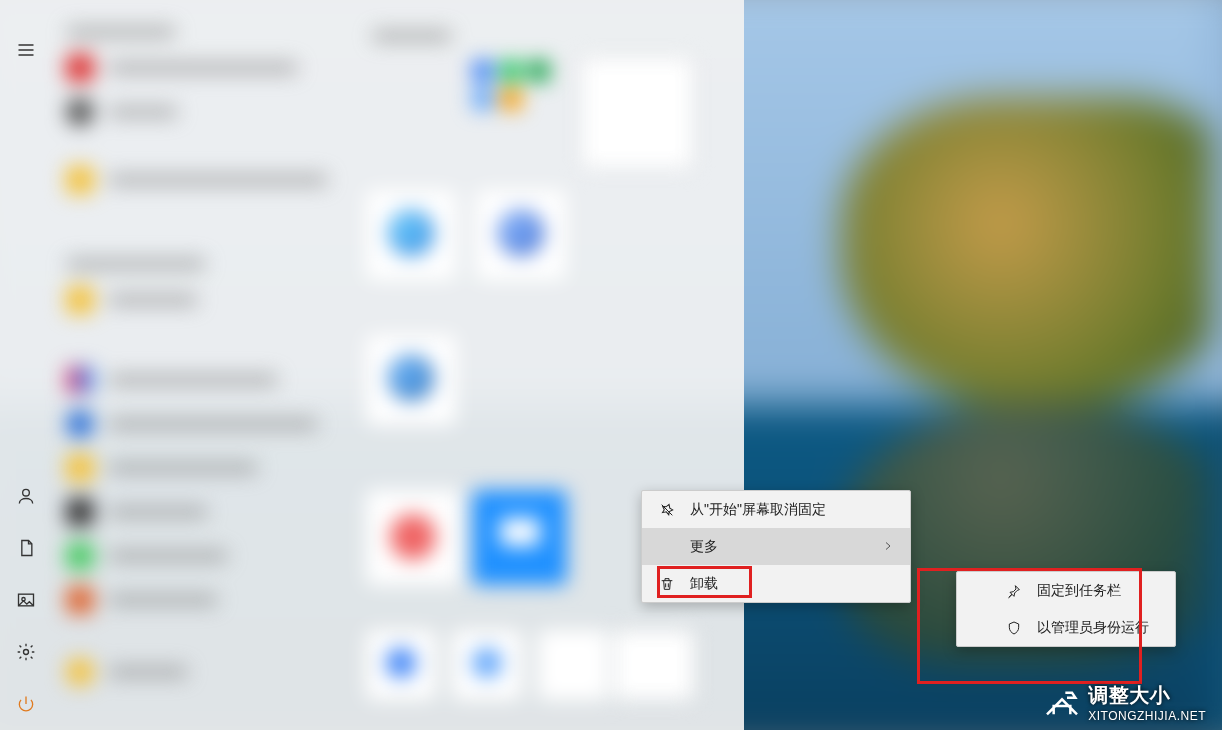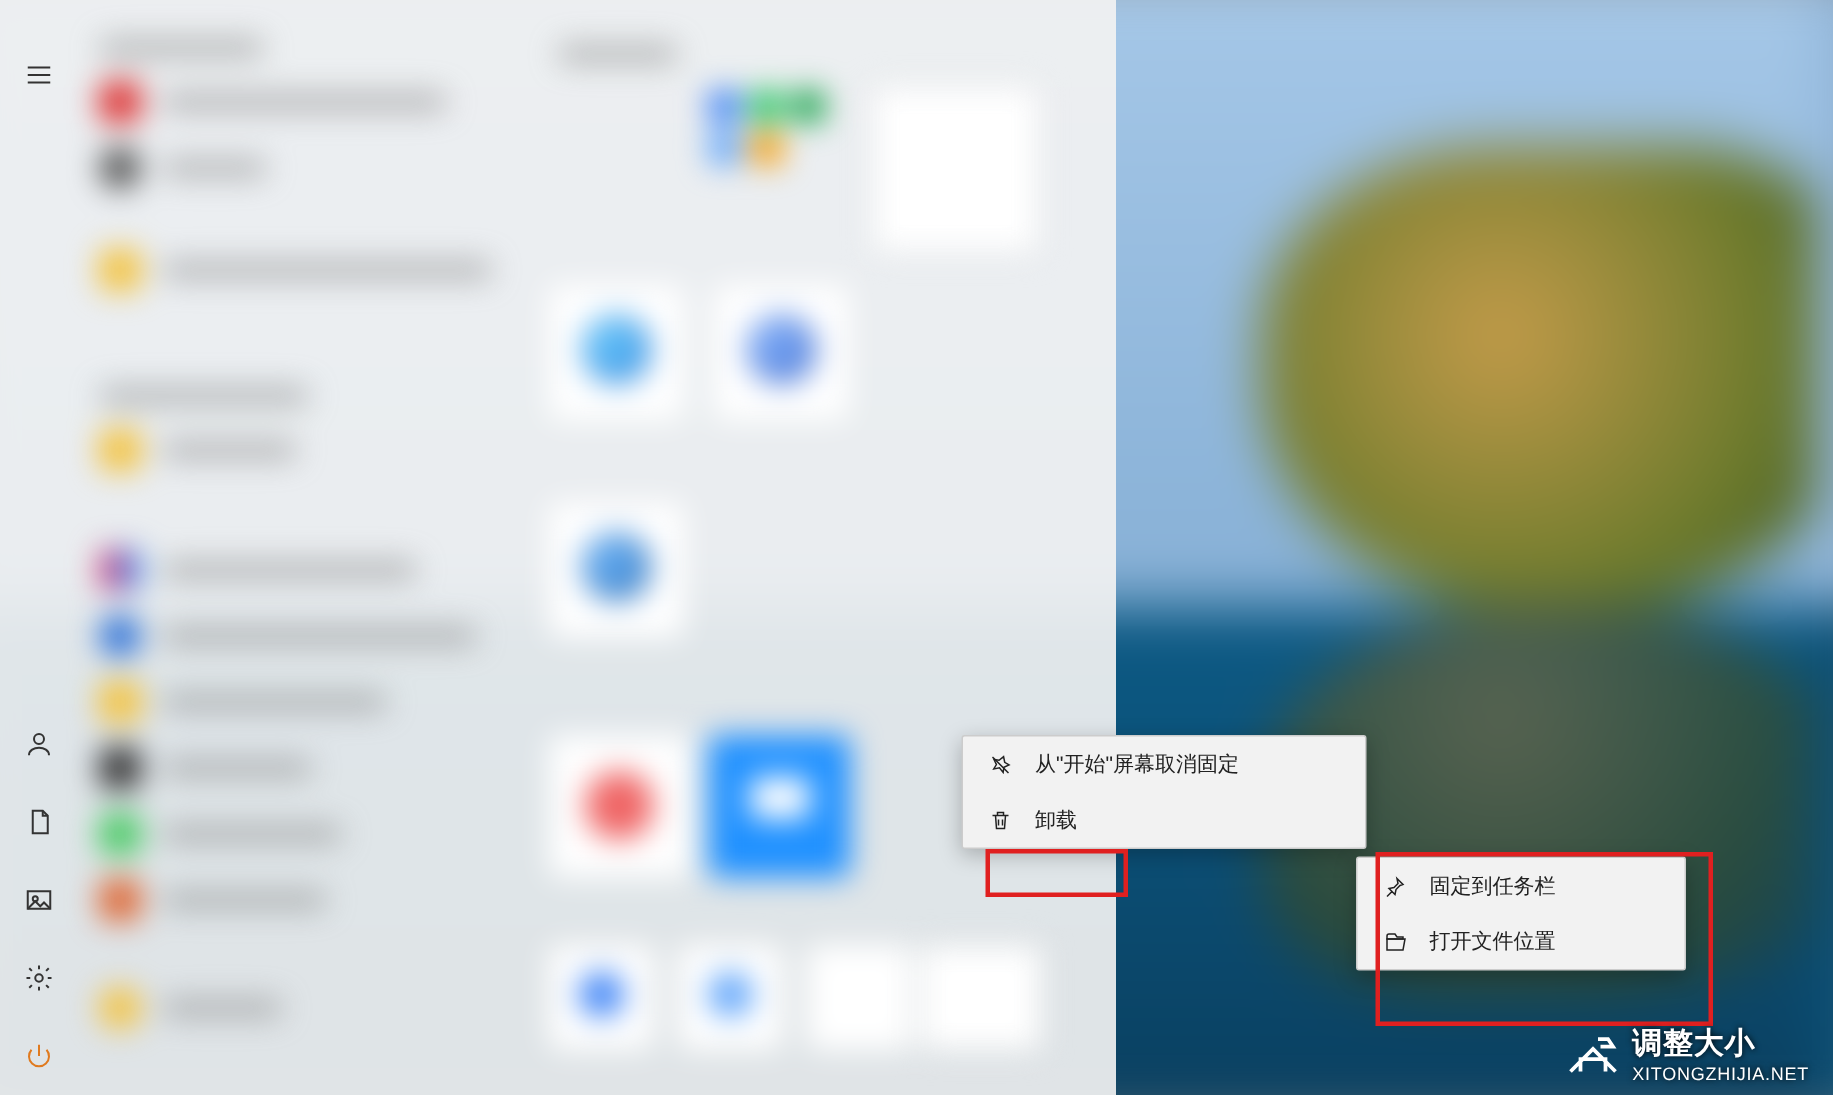--- a/index.html
+++ b/index.html
@@ -230,47 +230,55 @@
 <div class="menu" style="left:641px; top:490px; width:270px;">
   <div class="item">
     <span class="ico">
       <svg viewBox="0 0 24 24">
           <path d="M12 3l3 5 5 1-4 4 1 5-5-3-5 3 1-5-4-4 5-1z" transform="rotate(20 12 12)"></path>
           <path d="M4 4l16 16"></path>
         </svg>
     </span>
     <span>从"开始"屏幕取消固定</span>
   </div>
+  <div class="item hover">
+    <span class="ico"></span>
+    <span>更多</span>
+    <span class="chev">
+      <svg viewBox="0 0 24 24">
+          <path d="M8 5l8 7-8 7"></path>
+        </svg>
+    </span>
+  </div>
   <div class="item">
     <span class="ico">
       <svg viewBox="0 0 24 24">
           <path d="M4 7h16M9 7V4h6v3M7 7l1 13h8l1-13M10 11v6M14 11v6"></path>
         </svg>
     </span>
     <span>卸载</span>
   </div>
 </div>
 
-<div class="menu" style="left:904px; top:571px; width:220px;">
+<div class="menu" style="left:956px; top:571px; width:220px;padding-left:32px;">
   <div class="item">
     <span class="ico">
       <svg viewBox="0 0 24 24">
           <path d="M14 4l6 6-3 1-4 4-1 5-3-3-5 5 5-5-3-3 5-1 4-4z"></path>
         </svg>
     </span>
     <span>固定到任务栏</span>
   </div>
   <div class="item">
     <span class="ico">
       <svg viewBox="0 0 24 24">
-          <path d="M6 4h6l2 3h6v2H4V6a2 2 0 0 1 2-2z"></path>
-          <path d="M4 9h18l-2 11H4z"></path>
-        </svg>
-    </span>
-    <span>打开文件位置</span>
+          <path d="M12 3l7 3v5c0 5-3 8-7 10-4-2-7-5-7-10V6z"></path>
+        </svg>
+    </span>
+    <span>以管理员身份运行</span>
   </div>
 </div>
 
 <div class="redbox" style="left:657px; top:566px; width:95px; height:32px;"></div>
 <div class="redbox" style="left:917px; top:568px; width:225px; height:116px;"></div>
 
 <div class="wm">
   <span class="logo">
     <svg viewBox="0 0 48 48">
         <path d="M6 40L24 22l18 18M14 40V30h20v10M30 20h10l-4-6h-8"></path>

